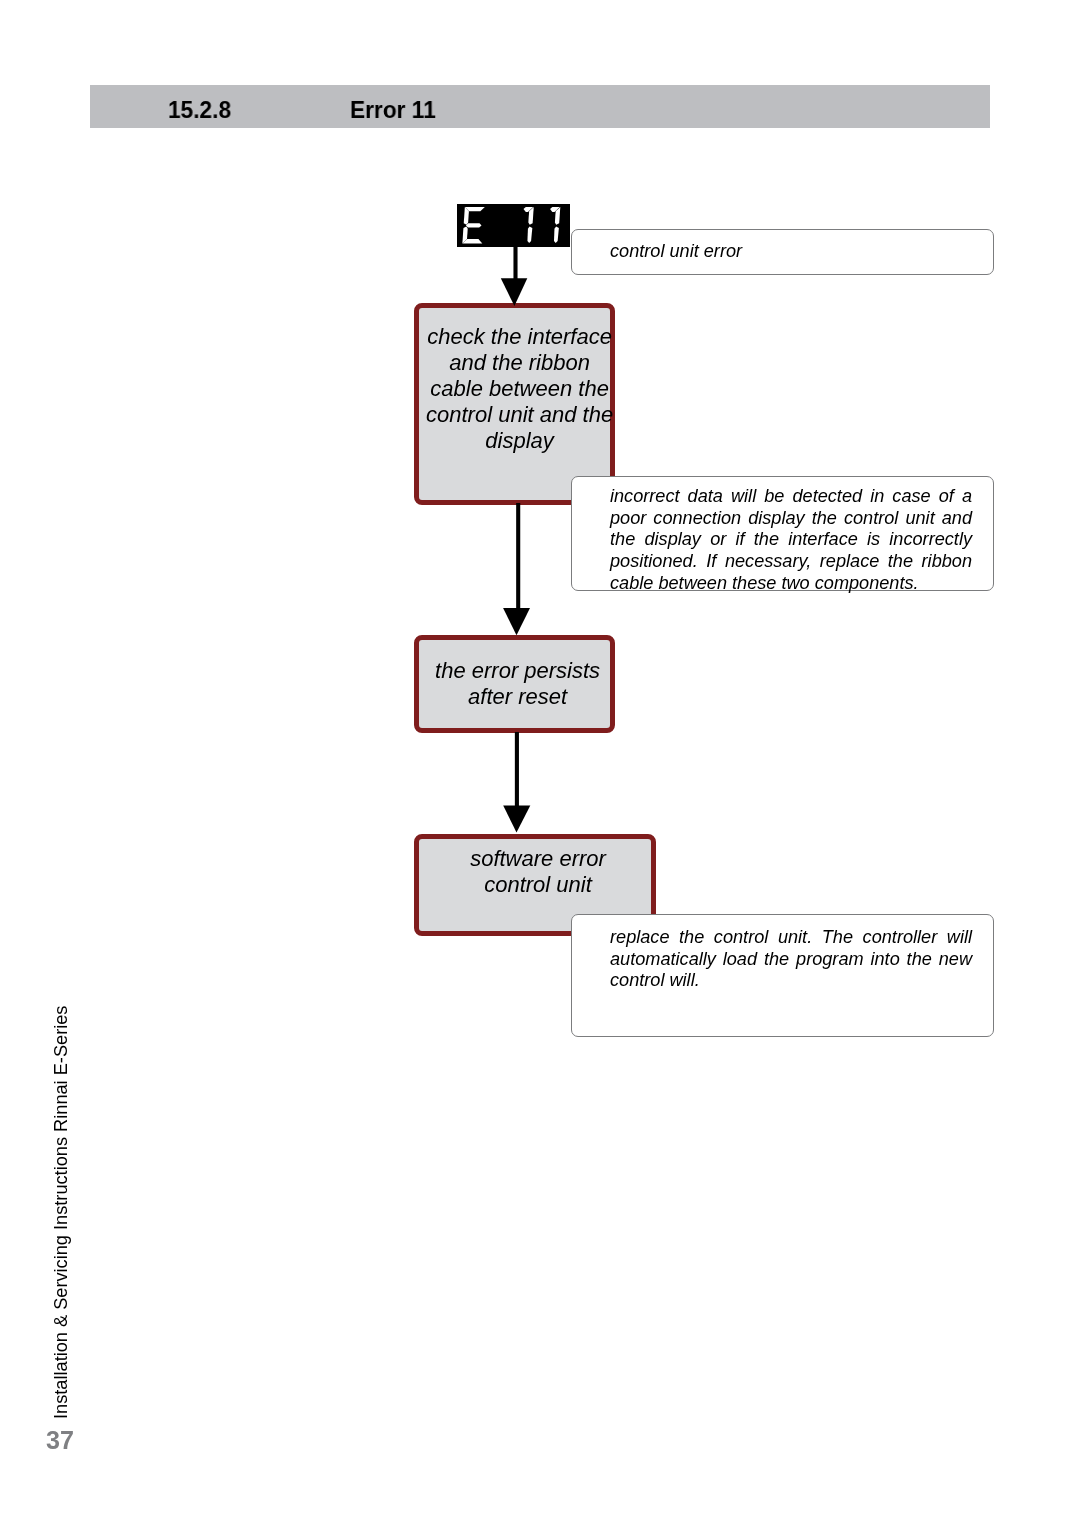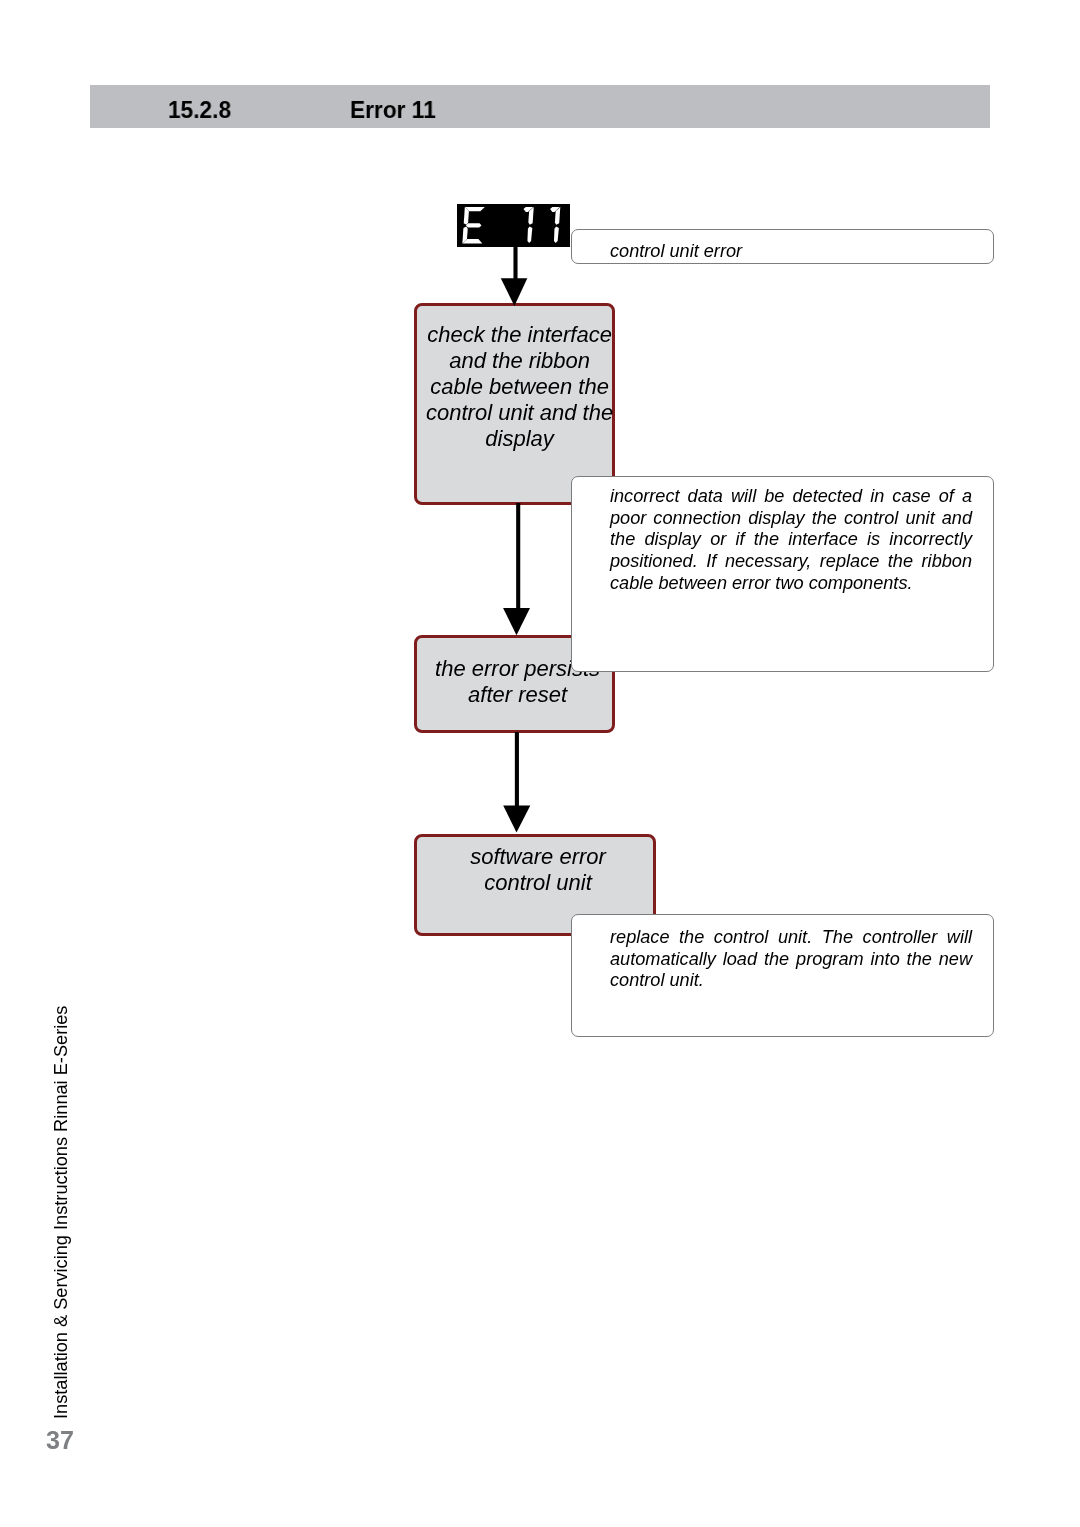--- a/index.html
+++ b/index.html
@@ -53,21 +53,21 @@
     width: 112.4px; height: 43.4px;
     background: #000;
     overflow: hidden;
   }
   .lcd svg { display: block; }
 
   
   .gbox {
     position: absolute;
     background: #d9dadc;
-    border: 3px solid #7f1d1d;
+    border: 5px solid #7f1d1d;
     border-radius: 8px;
     box-sizing: border-box;
   }
   .gtxt {
     position: absolute;
     left: 0; right: 0;
     font-style: italic;
     font-size: 22px;
     line-height: 26px;
     color: #000;
@@ -162,38 +162,38 @@
   </svg>
   <svg class="arrow" style="left:498px;top:503px;" width="36" height="134">
     <line x1="20.2" y1="0" x2="20.2" y2="106" stroke="#000" stroke-width="4.1"></line>
     <polygon points="5.1,104.9 32.0,104.9 18.5,132.2" fill="#000"></polygon>
   </svg>
   <svg class="arrow" style="left:498px;top:732px;" width="36" height="102">
     <line x1="18.9" y1="0" x2="18.9" y2="74" stroke="#000" stroke-width="4.1"></line>
     <polygon points="5.2,73.4 32.3,73.4 18.5,100.5" fill="#000"></polygon>
   </svg>
 
-  <div class="nbox" style="left:571.3px;top:228.9px;width:422.6px;height:35px;">
+  <div class="nbox" style="left:571.3px;top:228.9px;width:422.6px;height:46px;">
     <div class="ntxt" style="top:11px;">
         <span class="last">control unit error</span>
       </div>
   </div>
-  <div class="nbox" style="left:571.3px;top:476px;width:422.6px;height:196px;">
+  <div class="nbox" style="left:571.3px;top:476px;width:422.6px;height:115px;">
     <div class="ntxt" style="top:9px;">
         <span>incorrect data will be detected in case of a</span>
         <span>poor connection display the control unit and</span>
         <span>the display or if the interface is incorrectly</span>
         <span>positioned. If necessary, replace the ribbon</span>
-        <span class="last">cable between error two components.</span>
+        <span class="last">cable between these two components.</span>
       </div>
   </div>
   <div class="nbox" style="left:571.3px;top:914.1px;width:422.6px;height:123px;">
     <div class="ntxt" style="top:12px;">
         <span>replace the control unit. The controller will</span>
         <span>automatically load the program into the new</span>
-        <span class="last">control unit.</span>
+        <span class="last">control will.</span>
       </div>
   </div>
 
   <div class="side-text" style="left:51.5px;top:1418.6px;">Installation &amp; Servicing Instructions Rinnai E-Series</div>
   <div class="page-num">37</div>
 
 </div>
 
 </body></html>

